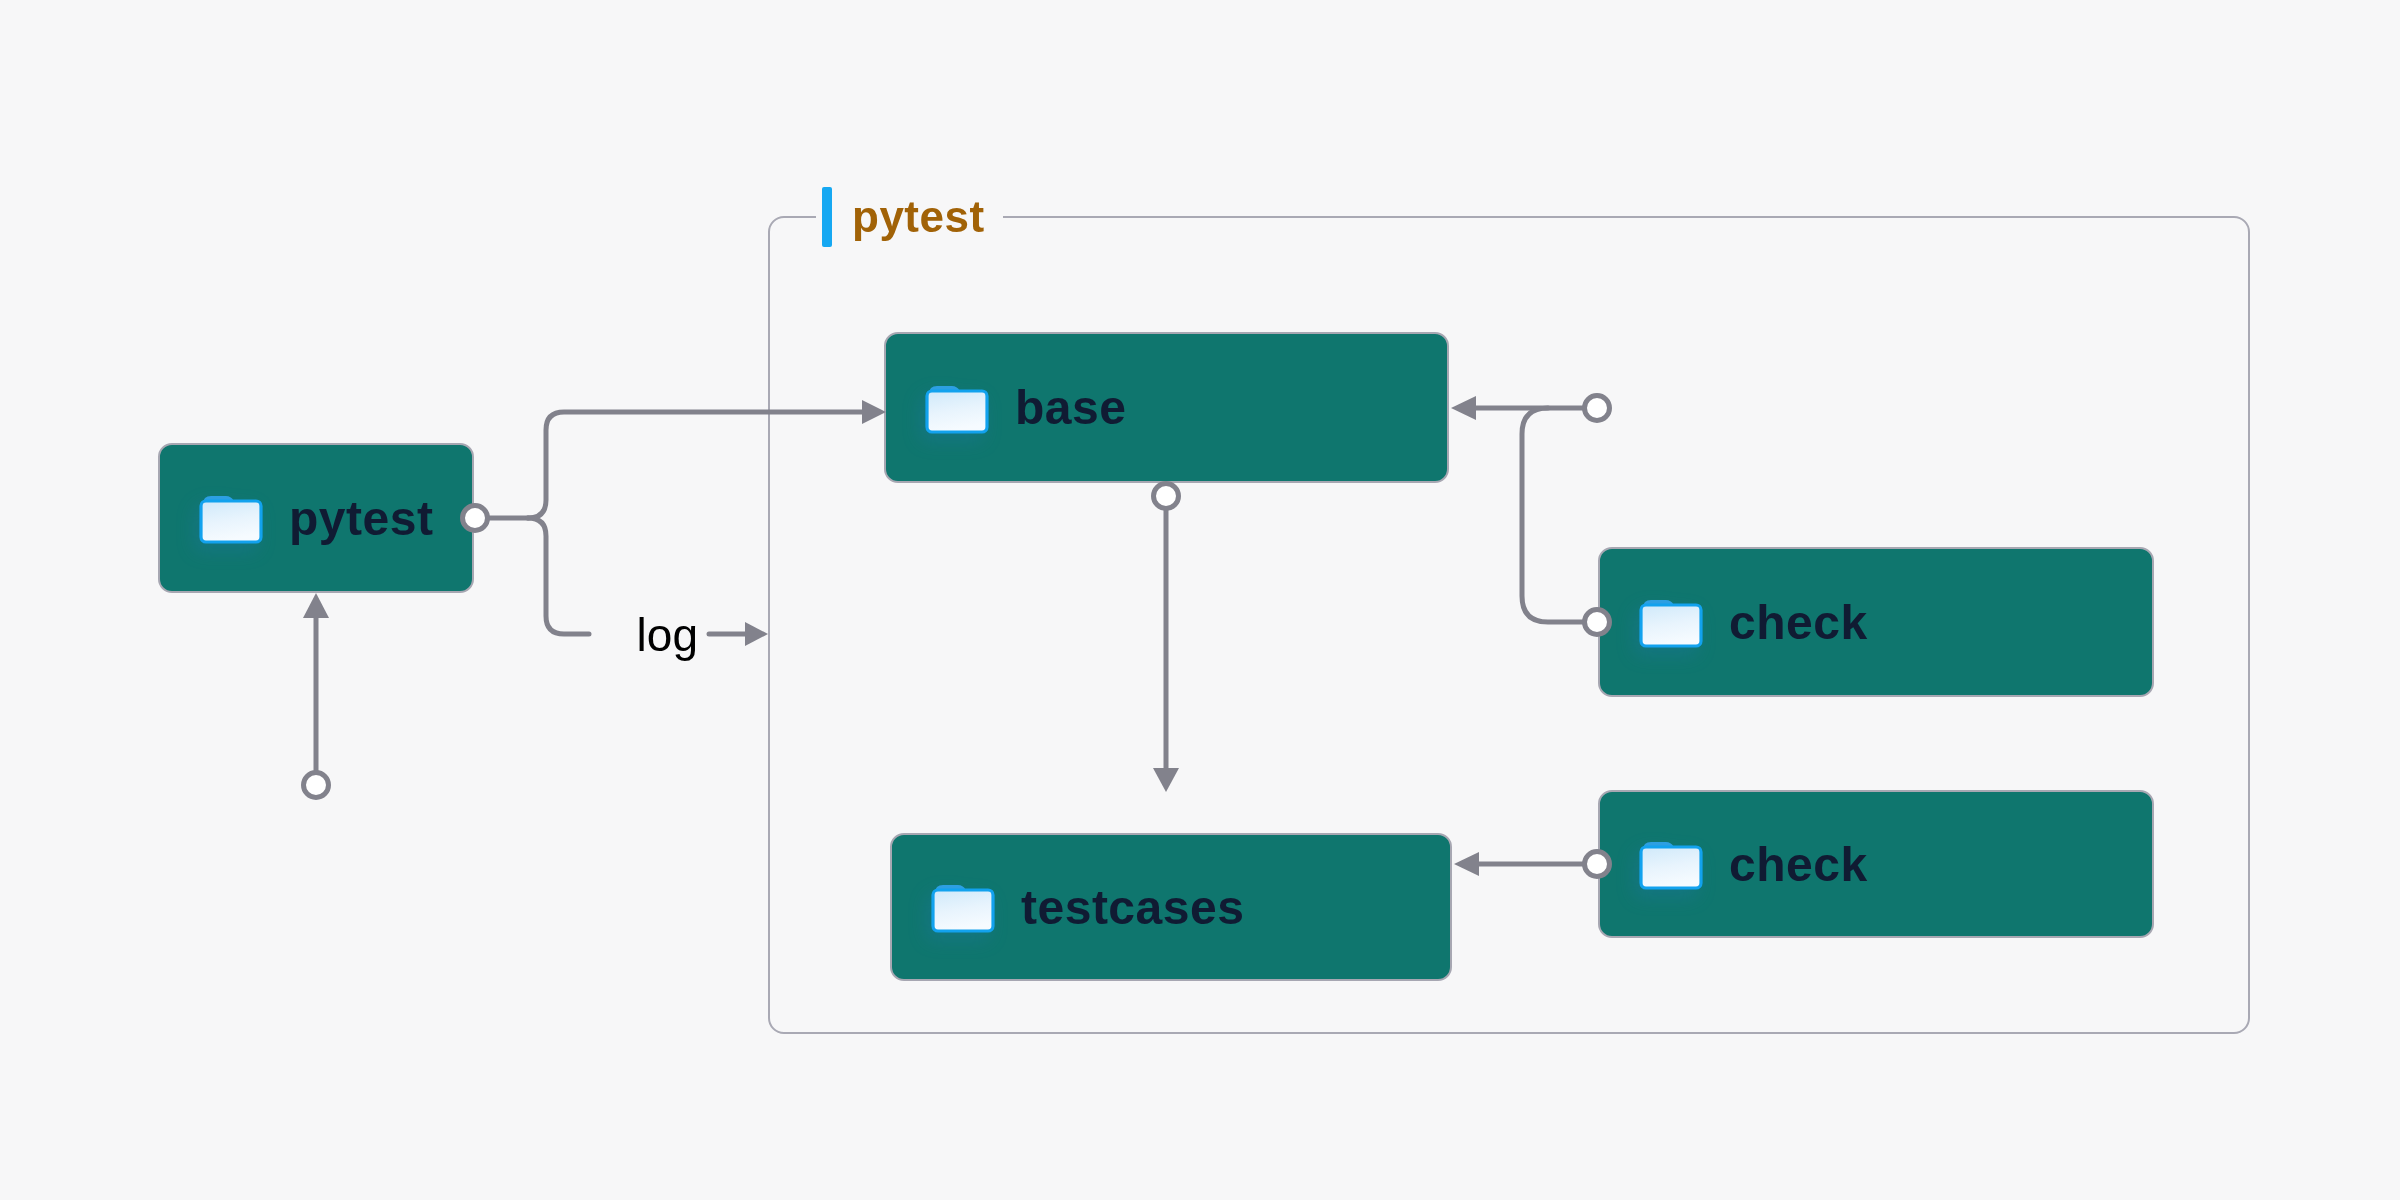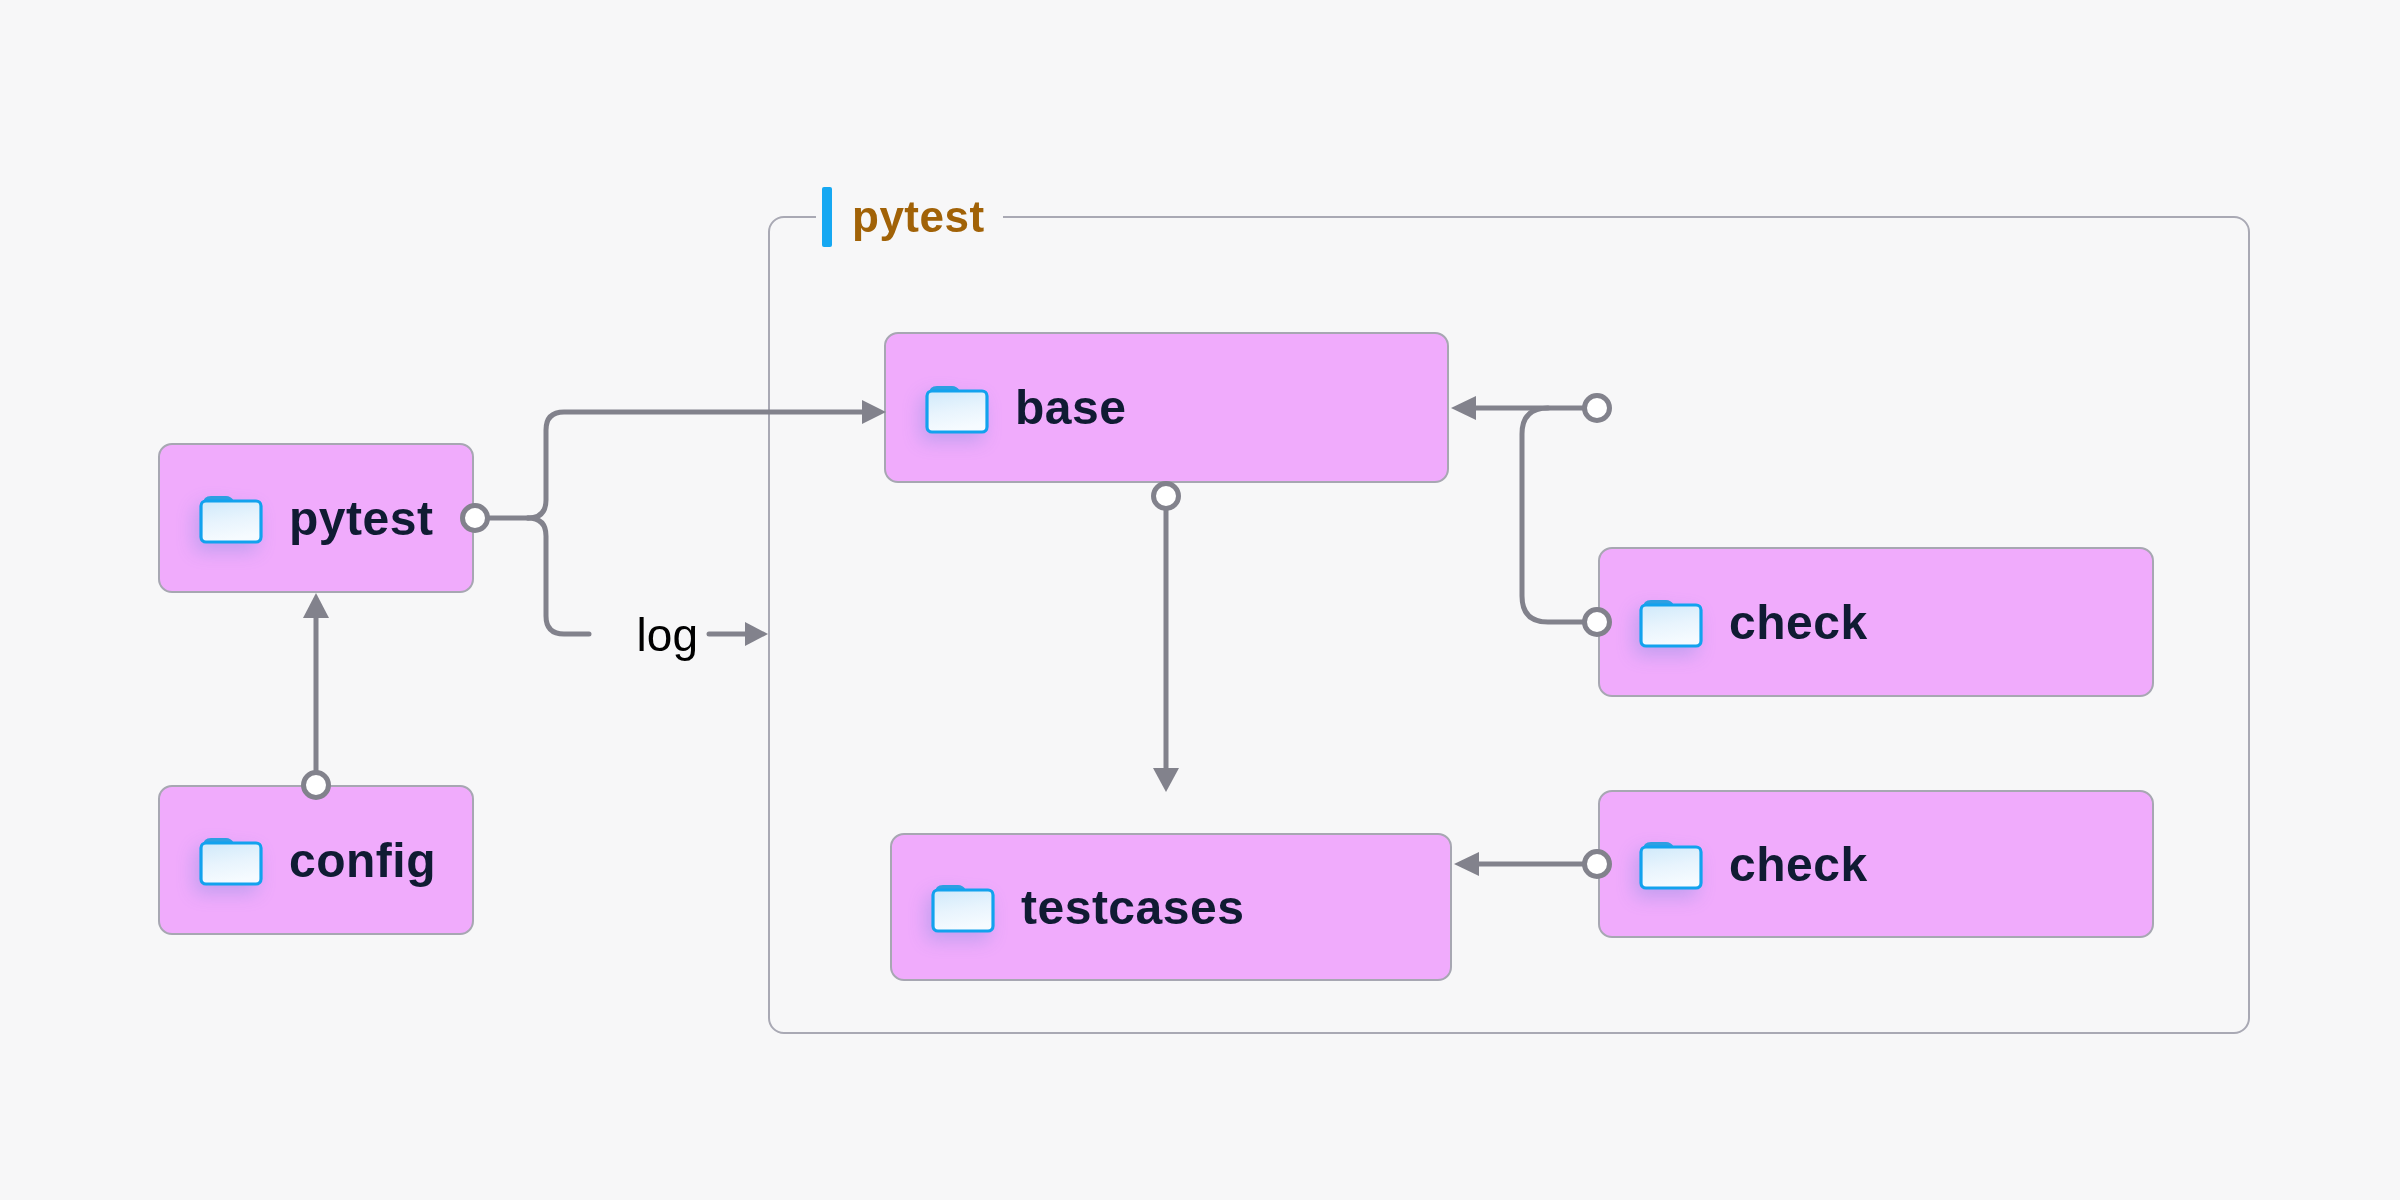--- a/index.html
+++ b/index.html
@@ -49,21 +49,21 @@
   .group-title {
     font-size: 44px;
     font-weight: 700;
     color: #a16207;
     letter-spacing: 0.5px;
     line-height: 60px;
   }
   
   .node {
     position: absolute;
-    background: #f0abfc;
+    background: #0f766e;
     border: 2.5px solid #a7a7b2;
     border-radius: 14px;
     box-sizing: border-box;
     display: flex;
     align-items: center;
     padding-left: 38px;
     gap: 25px;
     z-index: 2;
   }
   .node-label {
@@ -177,27 +177,20 @@
   </div>
 
   <div class="node" id="node-utils">
     <svg class="folder-icon" viewBox="0 0 66 54">
       <path d="M5,13 Q5,5 13,5 H28 Q33,5 35.5,9.5 L39,15 H5 Z" fill="#2d9fe2"></path>
       <rect x="3" y="10" width="60" height="41" rx="5" fill="url(#folderGrad)" stroke="#12a2ee" stroke-width="3.2"></rect>
     </svg>
     <span class="node-label">pytest</span>
   </div>
 
-  <div class="node" id="node-config">
-    <svg class="folder-icon" viewBox="0 0 66 54">
-      <path d="M5,13 Q5,5 13,5 H28 Q33,5 35.5,9.5 L39,15 H5 Z" fill="#2d9fe2"></path>
-      <rect x="3" y="10" width="60" height="41" rx="5" fill="url(#folderGrad)" stroke="#12a2ee" stroke-width="3.2"></rect>
-    </svg>
-    <span class="node-label">config</span>
-  </div>
 
   <div class="node" id="node-base">
     <svg class="folder-icon" viewBox="0 0 66 54">
       <path d="M5,13 Q5,5 13,5 H28 Q33,5 35.5,9.5 L39,15 H5 Z" fill="#2d9fe2"></path>
       <rect x="3" y="10" width="60" height="41" rx="5" fill="url(#folderGrad)" stroke="#12a2ee" stroke-width="3.2"></rect>
     </svg>
     <span class="node-label">base</span>
   </div>
 
   <div class="node" id="node-testcases">

